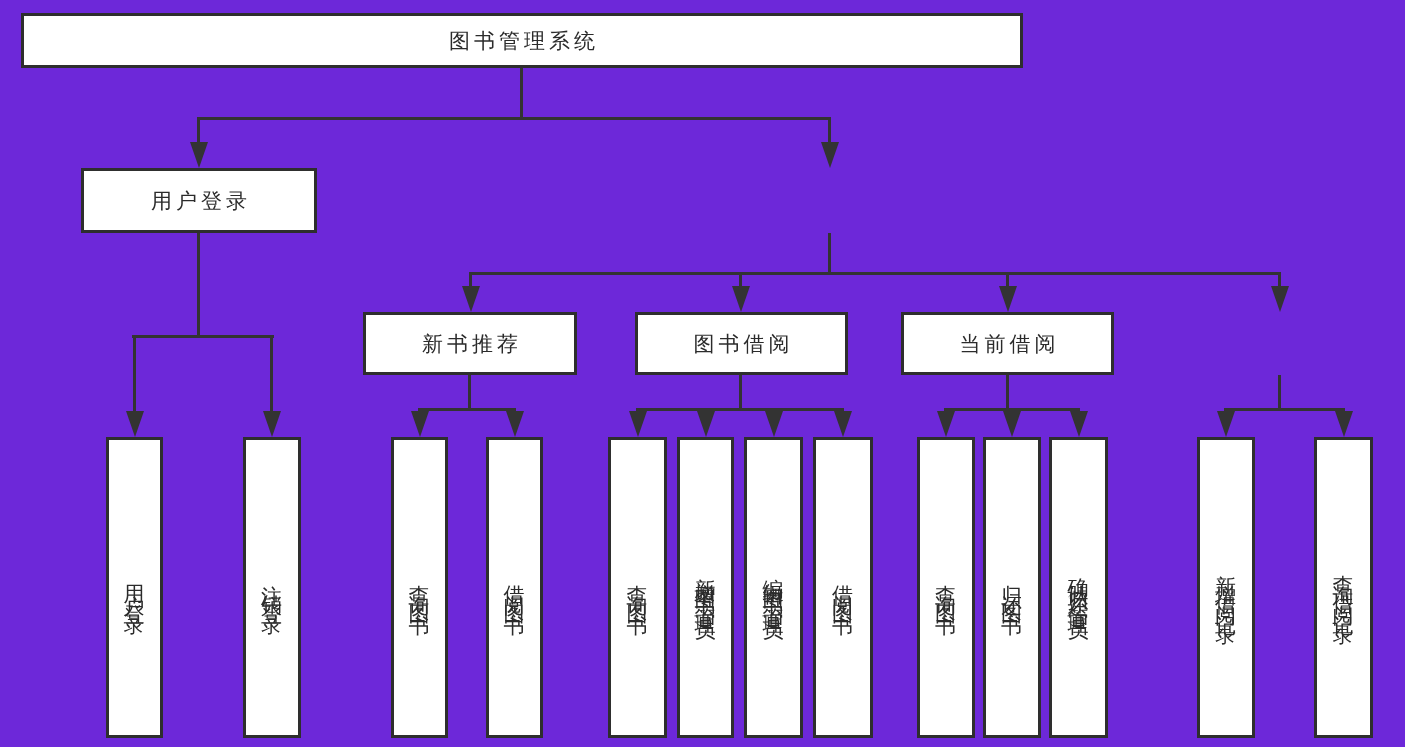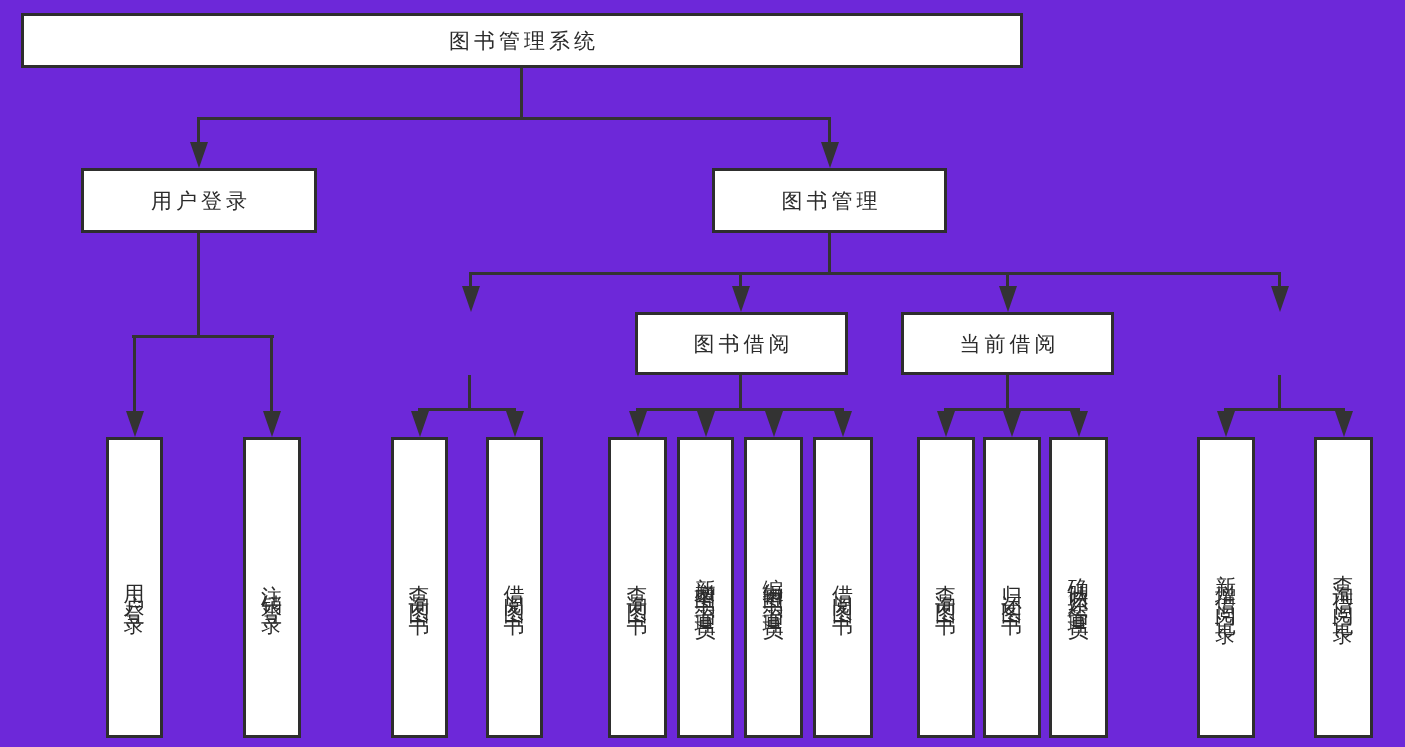--- a/index.html
+++ b/index.html
@@ -44,42 +44,42 @@
   <div class="line" style="left:520px; top:68px; width:3px; height:52px;"></div>
   <div class="line" style="left:197px; top:117px; width:634px; height:3px;"></div>
   <div class="line" style="left:197px; top:117px; width:3px; height:27px;"></div>
   <div class="arrow" style="left:190px; top:142px;"></div>
   <div class="line" style="left:828px; top:117px; width:3px; height:27px;"></div>
   <div class="arrow" style="left:821px; top:142px;"></div>
 
   <div class="box" style="left:81px; top:168px; width:236px; height:65px;">
     <span class="h-label">用户登录</span>
   </div>
-  <div class="box" style="left:712px; top:168px; width:235px; height:65px;">
-    <span class="h-label">图书管理</span>
-  </div>
 
   <div class="line" style="left:197px; top:233px; width:3px; height:105px;"></div>
   <div class="line" style="left:132px; top:335px; width:142px; height:3px;"></div>
   <div class="line" style="left:133px; top:335px; width:3px; height:78px;"></div>
   <div class="arrow" style="left:126px; top:411px;"></div>
   <div class="line" style="left:270px; top:335px; width:3px; height:78px;"></div>
   <div class="arrow" style="left:263px; top:411px;"></div>
 
   <div class="line" style="left:828px; top:233px; width:3px; height:42px;"></div>
   <div class="line" style="left:469px; top:272px; width:812px; height:3px;"></div>
   <div class="line" style="left:469px; top:272px; width:3px; height:16px;"></div>
   <div class="arrow" style="left:462px; top:286px;"></div>
   <div class="line" style="left:739px; top:272px; width:3px; height:16px;"></div>
   <div class="arrow" style="left:732px; top:286px;"></div>
   <div class="line" style="left:1006px; top:272px; width:3px; height:16px;"></div>
   <div class="arrow" style="left:999px; top:286px;"></div>
   <div class="line" style="left:1278px; top:272px; width:3px; height:16px;"></div>
   <div class="arrow" style="left:1271px; top:286px;"></div>
 
+  <div class="box" style="left:363px; top:312px; width:214px; height:63px;">
+    <span class="h-label">新书推荐</span>
+  </div>
   <div class="box" style="left:635px; top:312px; width:213px; height:63px;">
     <span class="h-label">图书借阅</span>
   </div>
   <div class="box" style="left:901px; top:312px; width:213px; height:63px;">
     <span class="h-label">当前借阅</span>
   </div>
 
   <div class="line" style="left:468px; top:375px; width:3px; height:36px;"></div>
   <div class="line" style="left:739px; top:375px; width:3px; height:36px;"></div>
   <div class="line" style="left:1006px; top:375px; width:3px; height:36px;"></div>

